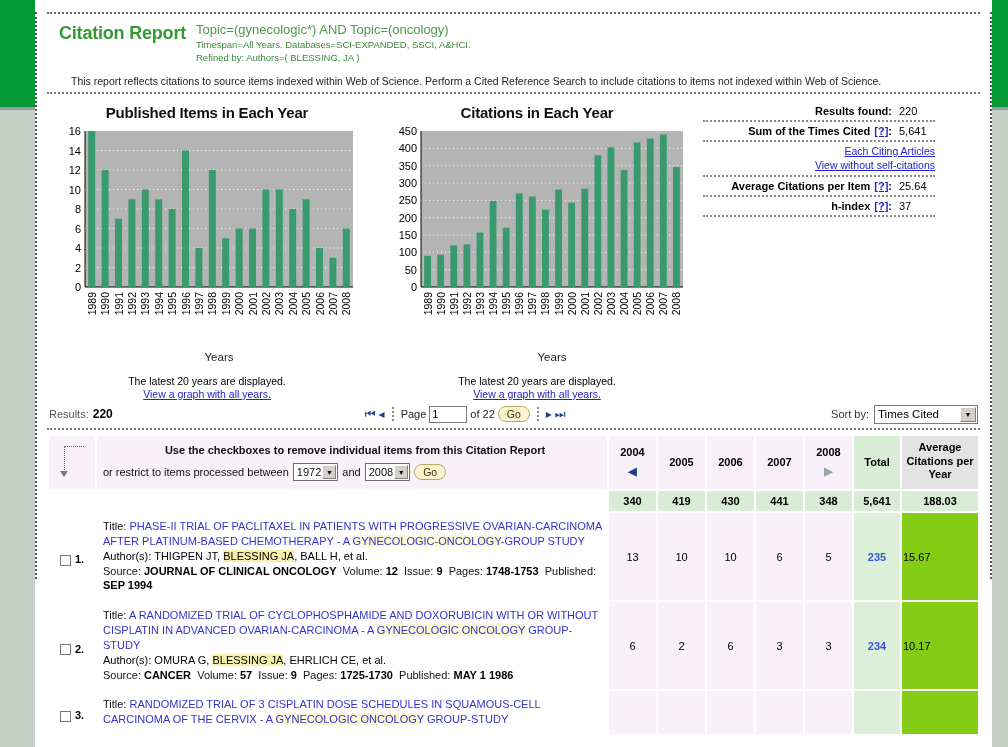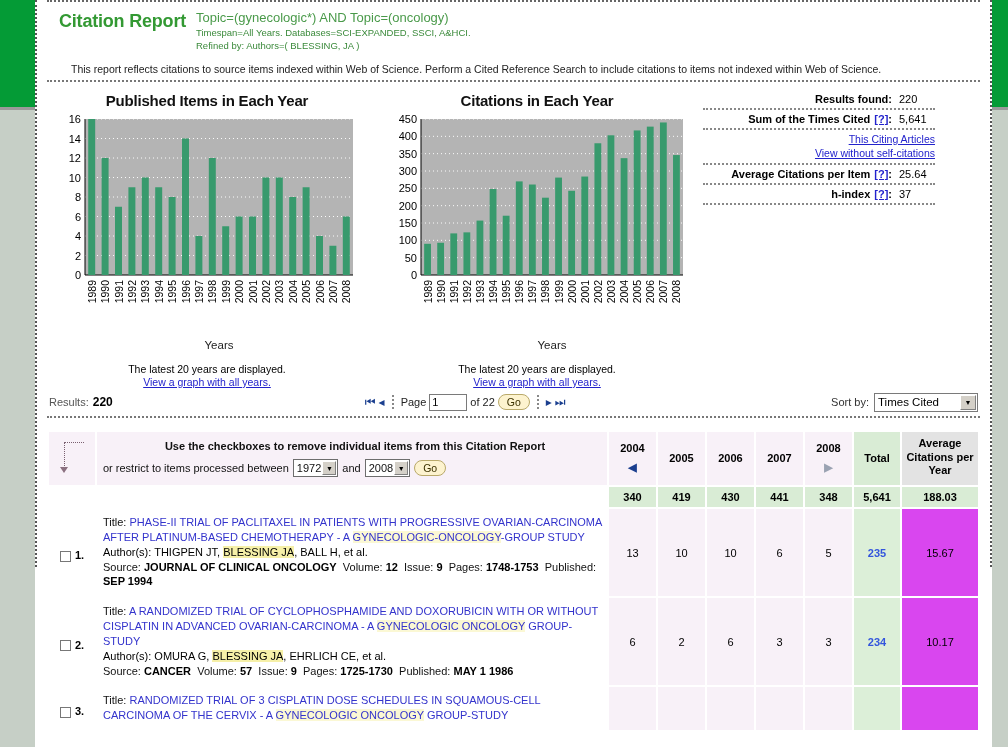--- a/index.html
+++ b/index.html
@@ -29,21 +29,21 @@
     background: #049b36;
   }
   .sidebar-gray-right {
     position: absolute; left: 992px; top: 107px; width: 16px; height: 640px;
     background: #c6cfc6;
     border-top: 3px solid #9a9a9a;
   }
 
   
   .page {
-    position: absolute; left: 35px; top: 0; width: 957px; height: 567px;
+    position: absolute; left: 35px; top: 12px; width: 957px; height: 567px;
     background: #fff;
     border-left: 2px dotted #555;
     border-right: 2px dotted #555;
   }
 
   .report-box {
     margin: 0 10px;
     border-top: 2px dotted #666;
     padding-top: 6px;
   }
@@ -118,21 +118,21 @@
     display: flex; align-items: center; justify-content: space-between;
     font-size: 11.5px; padding-left: 3px; cursor: pointer; gap: 7px;
   }
   .select-arrow {
     width: 16px; height: 15px; margin: 1px; background: #d4d0c8;
     border: 1px solid #fff; border-right-color:#808080; border-bottom-color:#808080;
     display: flex; align-items: center; justify-content: center; font-size: 7px; color: #000;
   }
 
   
-  .table-area { margin: 12px 10px; }
+  .table-area { margin: 4px 10px; }
   table.cit { width: 100%; border-collapse: separate; border-spacing: 2px 2px; }
   table.cit td, table.cit th { vertical-align: middle; font-size: 11px; }
   .hdr-cb { width: 46px; background: #f8f1f8; }
   .hdr-note { background: #f8f1f8; padding: 8px 0 8px 6px; font-size: 11px; color: #111; }
   .hdr-note .line2 { margin-top: 7px; display: flex; align-items: center; gap: 4px; }
   .yr-hdr {
     width: 47px; background: #f8f1f8; text-align: center;
     font-weight: bold; font-size: 11.5px; padding: 4px 0 6px;
   }
   .yr-hdr .arrow { display: block; margin-top: 7px; font-size: 11px; color: #1b3f8f; }
@@ -159,21 +159,21 @@
   }
   .rec { background: #fff; padding: 6px 4px 7px 6px; line-height: 1.35; vertical-align: top; }
   .rec .lbl { color: #111; }
   .rec .title-link { color: #3333cc; }
   .rec .meta { color: #111; }
   .rec b { color: #000; }
   .hl-topic { background: #fbf8d4; }
   .hl-author { background: #f6f0a8; }
   .yr-cell { background: #f8f1f8; text-align: center; font-size: 11.5px; }
   .tot-cell { background: #dcefd8; text-align: center; font-weight: bold; color: #3355dd; font-size: 11.5px; }
-  .avg-cell { background: #d946ef; text-align: center; font-size: 11.5px; }
+  .avg-cell { background: #84cc16; text-align: left; font-size: 11.5px; }
   .tiny-select {
     border: 1px solid #6d6d6d; background: #fff; height: 18px; min-width: 44px;
     display: inline-flex; align-items: center; justify-content: space-between;
     font-size: 11px; padding-left: 3px; vertical-align: middle; cursor: pointer;
   }
   .tiny-select .select-arrow { width: 14px; height: 14px; }
   .dashed-arrow {
     width: 30px; height: 34px; position: relative; margin: 0 auto;
   }
   .dashed-arrow .v {
@@ -368,21 +368,21 @@
         <span class="stat-label">Results found:</span>
         <span class="stat-value">220</span>
       </div>
       <div class="stat-row">
         <span class="stat-label">Sum of the Times Cited</span>
         <a class="qmark" href="#" style="margin-left:4px">[?]</a>
         <span class="stat-label">:</span>
         <span class="stat-value">5,641</span>
       </div>
       <div class="stat-links">
-        <a href="#">This Citing Articles</a>
+        <a href="#">Each Citing Articles</a>
         <a href="#">View without self-citations</a>
       </div>
       <div class="stat-row">
         <span class="stat-label">Average Citations per Item</span>
         <a class="qmark" href="#" style="margin-left:4px">[?]</a>
         <span class="stat-label">:</span>
         <span class="stat-value">25.64</span>
       </div>
       <div class="stat-row">
         <span class="stat-label">h-index</span>

